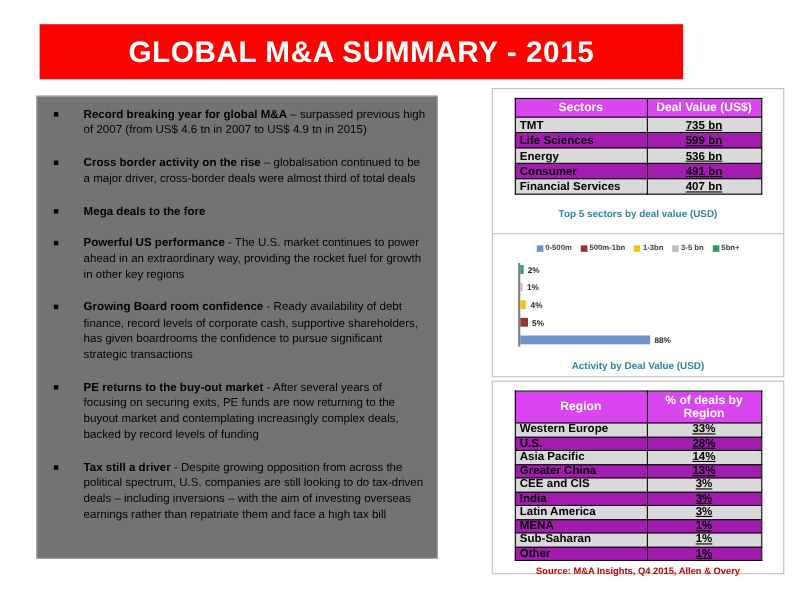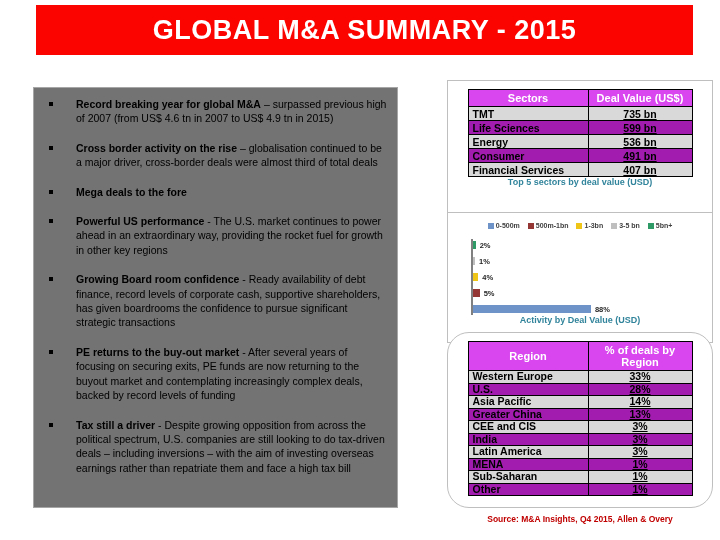--- a/index.html
+++ b/index.html
@@ -3,21 +3,21 @@
 <meta charset="utf-8">
 <style>
   html,body { margin:0; padding:0; background:#ffffff; }
   .slide {
     position:relative; width:720px; height:540px; background:#ffffff;
     font-family:"Liberation Sans", sans-serif; overflow:hidden;
   }
 
   
   .banner {
-    position:absolute; left:36px; top:5px; width:657px; height:50px;
+    position:absolute; left:36px; top:22px; width:585px; height:50px;
     background:#FB0400; display:flex; align-items:center; justify-content:center;
   }
   .banner span { color:#ffffff; font-size:27px; font-weight:bold; letter-spacing:0.5px; }
 
   
   .left-box {
     position:absolute; left:33px; top:87px; width:365px; height:421px;
     border:1px solid #A6A6A6; box-sizing:border-box; background:#737373;
     padding:9px 8px 6px 6px;
   }
@@ -30,39 +30,39 @@
   }
   .bullet .lead { font-weight:bold; }
 
   
   .rbox {
     position:absolute; left:447px; width:266px; border:1px solid #BFBFBF;
     box-sizing:border-box; background:#fff;
   }
   .rbox-sectors { top:80px;  height:133px; }
   .rbox-chart   { top:212px; height:131px; }
-  .rbox-region  { top:332px; height:176px;border-radius:22px; }
+  .rbox-region  { top:346px; height:176px; }
 
   
   table.dtable { border-collapse:collapse; margin:8px auto 0 auto; table-layout:fixed; }
   table.dtable th, table.dtable td { border:1px solid #000; }
   table.dtable th {
     background:#d946ef; color:#ffffff; font-weight:bold; font-size:11px;
     line-height:12px; padding:2px 2px; text-align:center;
   }
   table.dtable td {
     font-weight:bold; font-size:10.5px; color:#000; padding:0 4px; background:#a21caf;
   }
   table.dtable td:last-child { text-align:center;text-decoration:underline; }
   table.dtable tbody tr:nth-child(odd) td { background:#D9D9D9; }
   .sectors-table td { height:13px; }
   .region-table  td { height:11.5px; line-height:11px; }
 
   .caption {
-    text-align:center; color:#31849B; font-size:9px; font-weight:bold; margin-top:0;
+    text-align:center; color:#31849B; font-size:9px; font-weight:bold; margin-top:12px;
   }
 
   
   .legend { display:flex; justify-content:center; align-items:center; gap:8px; margin-top:9px; }
   .legend-item { display:inline-flex; align-items:center; }
   .swatch { width:6px; height:6px; display:inline-block; margin-right:2px; }
   .legend-label { font-size:7px; font-weight:bold; color:#404040; white-space:nowrap; }
 
   .plot {
     position:relative; margin:10px 0 0 23px; height:76px;

